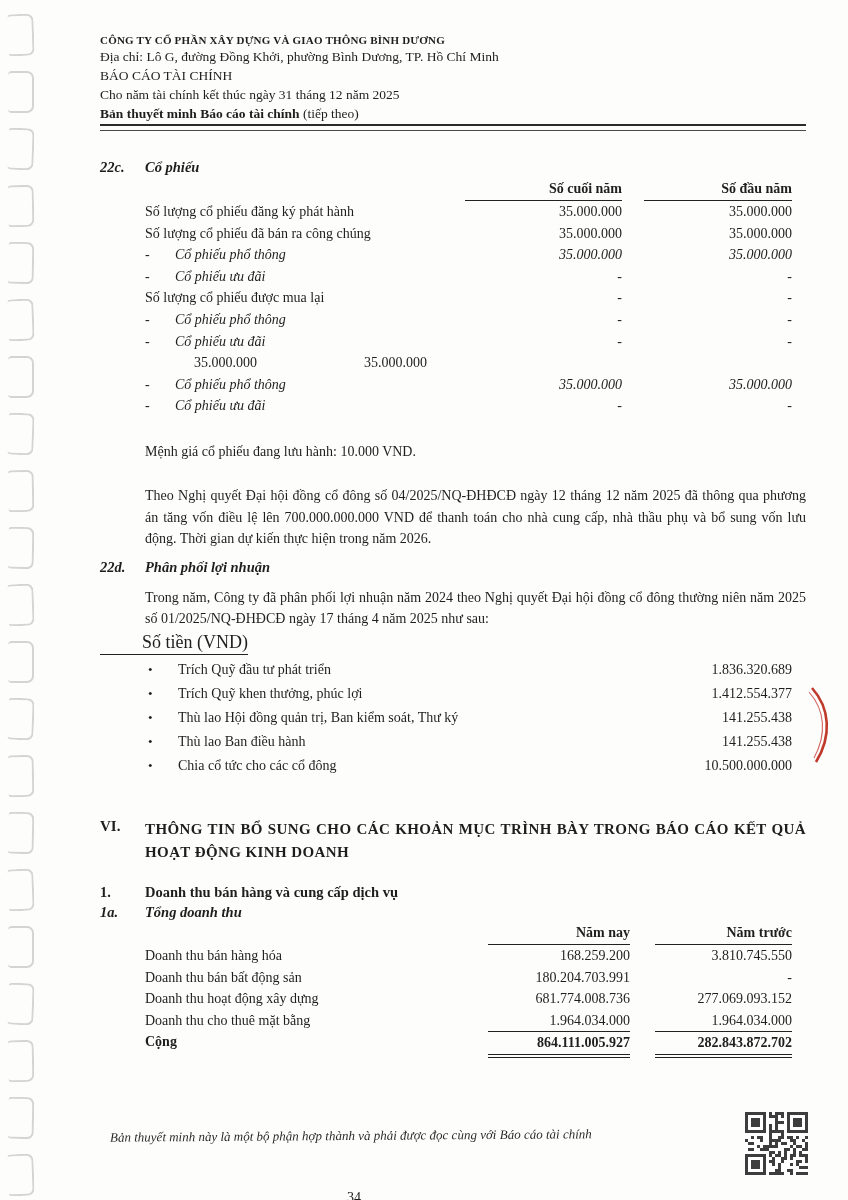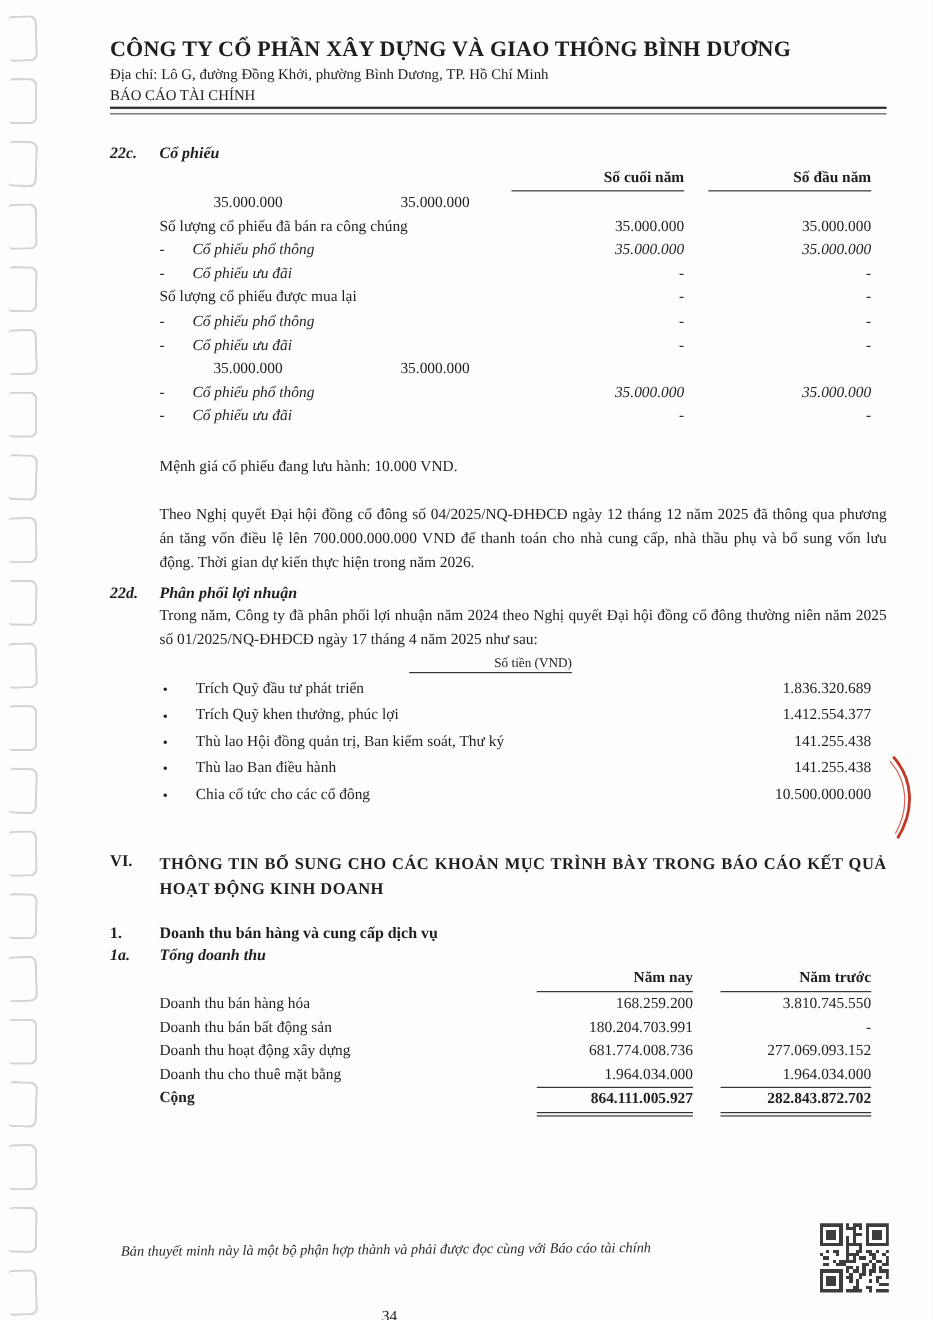--- a/index.html
+++ b/index.html
@@ -7,21 +7,21 @@
     position:relative;
     width:848px;height:1200px;
     background:#fdfdfc;
     margin:0 auto;
     font-family:"Liberation Serif","DejaVu Serif",serif;
     color:#1e1e1e;
     overflow:hidden;
   }
   .content{position:absolute;left:100px;top:34px;width:706px;}
   
-  .company{font-size:20px;font-weight:bold;letter-spacing:.2px;}
+  .company{font-size:11px;font-weight:bold;letter-spacing:.2px;}
   .hline{font-size:13.5px;margin-top:3px;}
   .note-line{font-size:13.5px;margin-top:3px;}
   .note-line b{font-weight:bold;}
   .head-rule{margin-top:2px;height:4px;border-top:2px solid #2b2b2b;border-bottom:1px solid #4a4a4a;}
   
   .sec-head{display:flex;font-size:14.5px;font-weight:bold;}
   .sec-head .no{width:45px;}
   .it{font-style:italic;}
   
   .ntable{margin-right:14px;}
@@ -30,21 +30,21 @@
   .lab.sub{font-style:italic;}
   .dash-m{display:inline-block;width:30px;font-style:normal;}
   .c1{width:157px;text-align:right;}
   .cgap{width:22px;}
   .c2{width:148px;text-align:right;}
   .thead .c1,.thead .c2{font-weight:bold;border-bottom:1.5px solid #222;line-height:20px;padding-bottom:1px;}
   .valit .c1,.valit .c2{font-style:italic;}
   
   .para{font-size:14px;line-height:21.5px;padding-left:45px;text-align:justify;}
   
-  .amt-head{display:flex;justify-content:center;margin-right:14px;font-size:12px;}
+  .amt-head{display:flex;justify-content:flex-start;margin-right:14px;font-size:18px;}
   .amt-head span{display:inline-block;width:148px;text-align:right;border-bottom:1.5px solid #222;padding-bottom:1px;}
   .li{display:flex;font-size:14px;line-height:24px;}
   .li .bullet{width:30px;padding-left:48px;font-size:13px;}
   .li .llab{flex:1;}
   .li .lval{width:148px;text-align:right;margin-right:14px;}
   
   .vi-head{display:flex;font-size:15px;font-weight:bold;}
   .vi-head .no{width:45px;font-family:Liberation Serif, serif;}
   .vi-head .tt{flex:1;text-align:justify;letter-spacing:.4px;line-height:23px;}
   
@@ -88,36 +88,39 @@
     <div class="bind-mark" style="top: 1097px; transform: rotate(1deg);"></div>
     <div class="bind-mark" style="top: 1154px; transform: rotate(-2deg);"></div>
     <div id="binding-strip"></div>
 
   <div class="content">
 
     <div>
       <div class="company">CÔNG TY CỔ PHẦN XÂY DỰNG VÀ GIAO THÔNG BÌNH DƯƠNG</div>
       <div class="hline">Địa chỉ: Lô G, đường Đồng Khởi, phường Bình Dương, TP. Hồ Chí Minh</div>
       <div class="hline">BÁO CÁO TÀI CHÍNH</div>
+      <div class="hline">Cho năm tài chính kết thúc ngày 31 tháng 12 năm 2025</div>
+      <div class="note-line"><b>Bản thuyết minh Báo cáo tài chính</b><span> (tiếp theo)</span></div>
       <div class="head-rule"></div>
     </div>
 
     <div class="sec-head it" style="margin-top:28px;">
       <span class="no">22c.</span>
       <span>Cổ phiếu</span>
     </div>
 
     <div class="ntable" style="margin-top:3px;">
       <div class="trow thead">
         <span class="lab"></span>
         <span class="c1">Số cuối năm</span>
         <span class="cgap"></span>
         <span class="c2">Số đầu năm</span>
       </div>
       <div class="trow">
+        <span class="lab">Số lượng cổ phiếu đăng ký phát hành</span>
         <span class="c1">35.000.000</span>
           <span class="cgap"></span>
         <span class="c2">35.000.000</span>
       </div>
       <div class="trow">
         <span class="lab">Số lượng cổ phiếu đã bán ra công chúng</span>
         <span class="c1">35.000.000</span>
           <span class="cgap"></span>
         <span class="c2">35.000.000</span>
       </div>
@@ -171,21 +174,21 @@
     </div>
 
     <div class="para" style="margin-top:24px;">Mệnh giá cổ phiếu đang lưu hành: 10.000 VND.</div>
 
     <div class="para" style="margin-top:23px;">Theo Nghị quyết Đại hội đồng cổ đông số 04/2025/NQ-ĐHĐCĐ ngày 12 tháng 12 năm 2025 đã thông qua phương án tăng vốn điều lệ lên 700.000.000.000 VND để thanh toán cho nhà cung cấp, nhà thầu phụ và bổ sung vốn lưu động. Thời gian dự kiến thực hiện trong năm 2026.</div>
 
     <div class="sec-head it" style="margin-top:9px;">
       <span class="no">22d.</span>
       <span>Phân phối lợi nhuận</span>
     </div>
-    <div class="para" style="margin-top:1px;">Trong năm, Công ty đã phân phối lợi nhuận năm 2024 theo Nghị quyết Đại hội đồng cổ đông thường niên năm 2025 số 01/2025/NQ-ĐHĐCĐ ngày 17 tháng 4 năm 2025 như sau:</div>
+    <div class="para" style="margin-top:11px;">Trong năm, Công ty đã phân phối lợi nhuận năm 2024 theo Nghị quyết Đại hội đồng cổ đông thường niên năm 2025 số 01/2025/NQ-ĐHĐCĐ ngày 17 tháng 4 năm 2025 như sau:</div>
     <div class="amt-head" style="margin-top:2px;">
       <span>Số tiền (VND)</span>
     </div>
     <div style="margin-top:3px;">
       <div class="li">
         <span class="bullet">•</span>
         <span class="llab">Trích Quỹ đầu tư phát triển</span>
         <span class="lval">1.836.320.689</span>
       </div>
       <div class="li">

